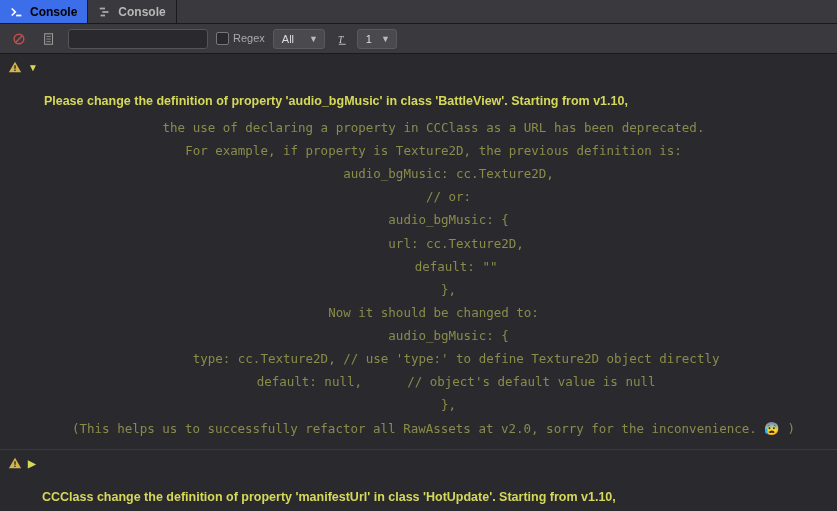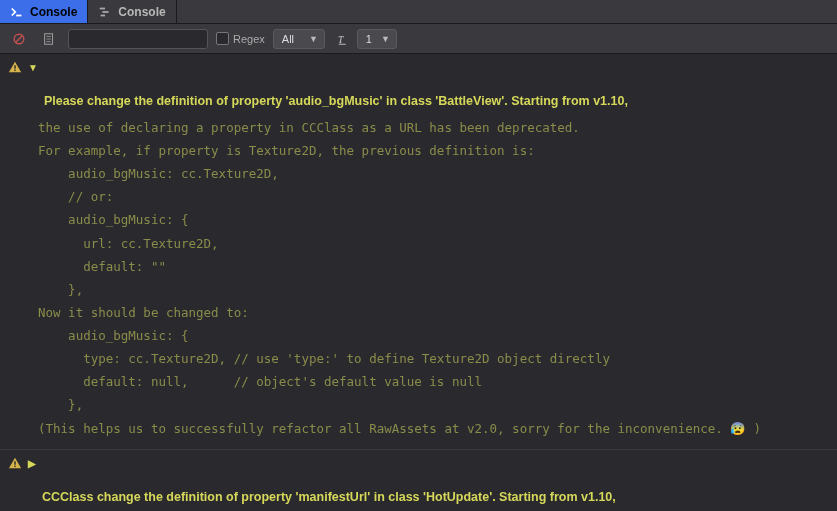--- a/index.html
+++ b/index.html
@@ -56,21 +56,21 @@
     width: 140px;
     height: 20px;
     background: #2a2a2e;
     border: 1px solid #555;
     border-radius: 3px;
     color: #ddd;
     padding: 0 6px;
     font-size: 11px;
   }
   .checkbox-wrap {
-    display:flex; align-items:center; gap:4px;
+    display:flex; gap:4px;
     color:#aaa; font-size:11px;
   }
   .checkbox-box {
     width:13px; height:13px; border:1px solid #777; border-radius:2px;
     background:#2a2a2e;
   }
   .select {
     display:flex; align-items:center; gap:5px;
     background:#4a4a4e;
     border:1px solid #5a5a5e;
@@ -112,20 +112,21 @@
   .entry-head .msg { flex:1; line-height:1.35;margin-top:34px;}
 
   .entry-body {
     margin-left: 30px;
     font-family: Menlo, Consolas, monospace;
     font-size: 12.5px;
     color: #8a8c4a;
     white-space: pre;
     line-height: 1.85;
     padding: 4px 0 6px 0;
+    text-align: center;
   }
 
   
   .log::-webkit-scrollbar { width:12px; }
   .log::-webkit-scrollbar-track { background:#2a2a2e; }
   .log::-webkit-scrollbar-thumb { background:#4a4a4e; border-radius:6px; }
 
   svg { display:block; }
 </style>
 </head>

